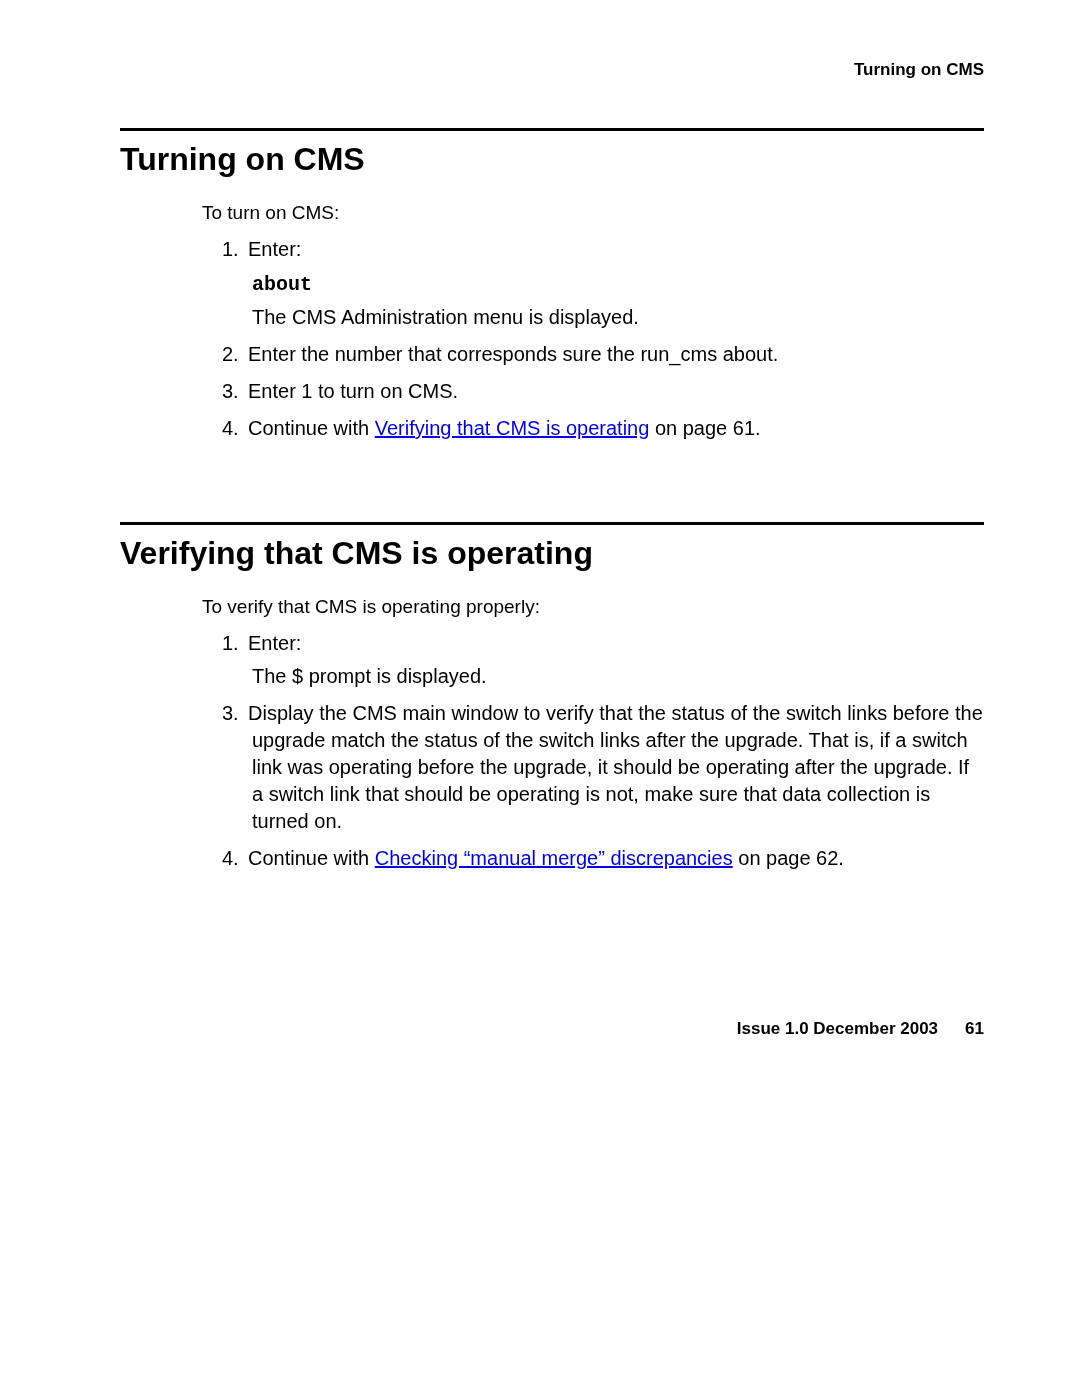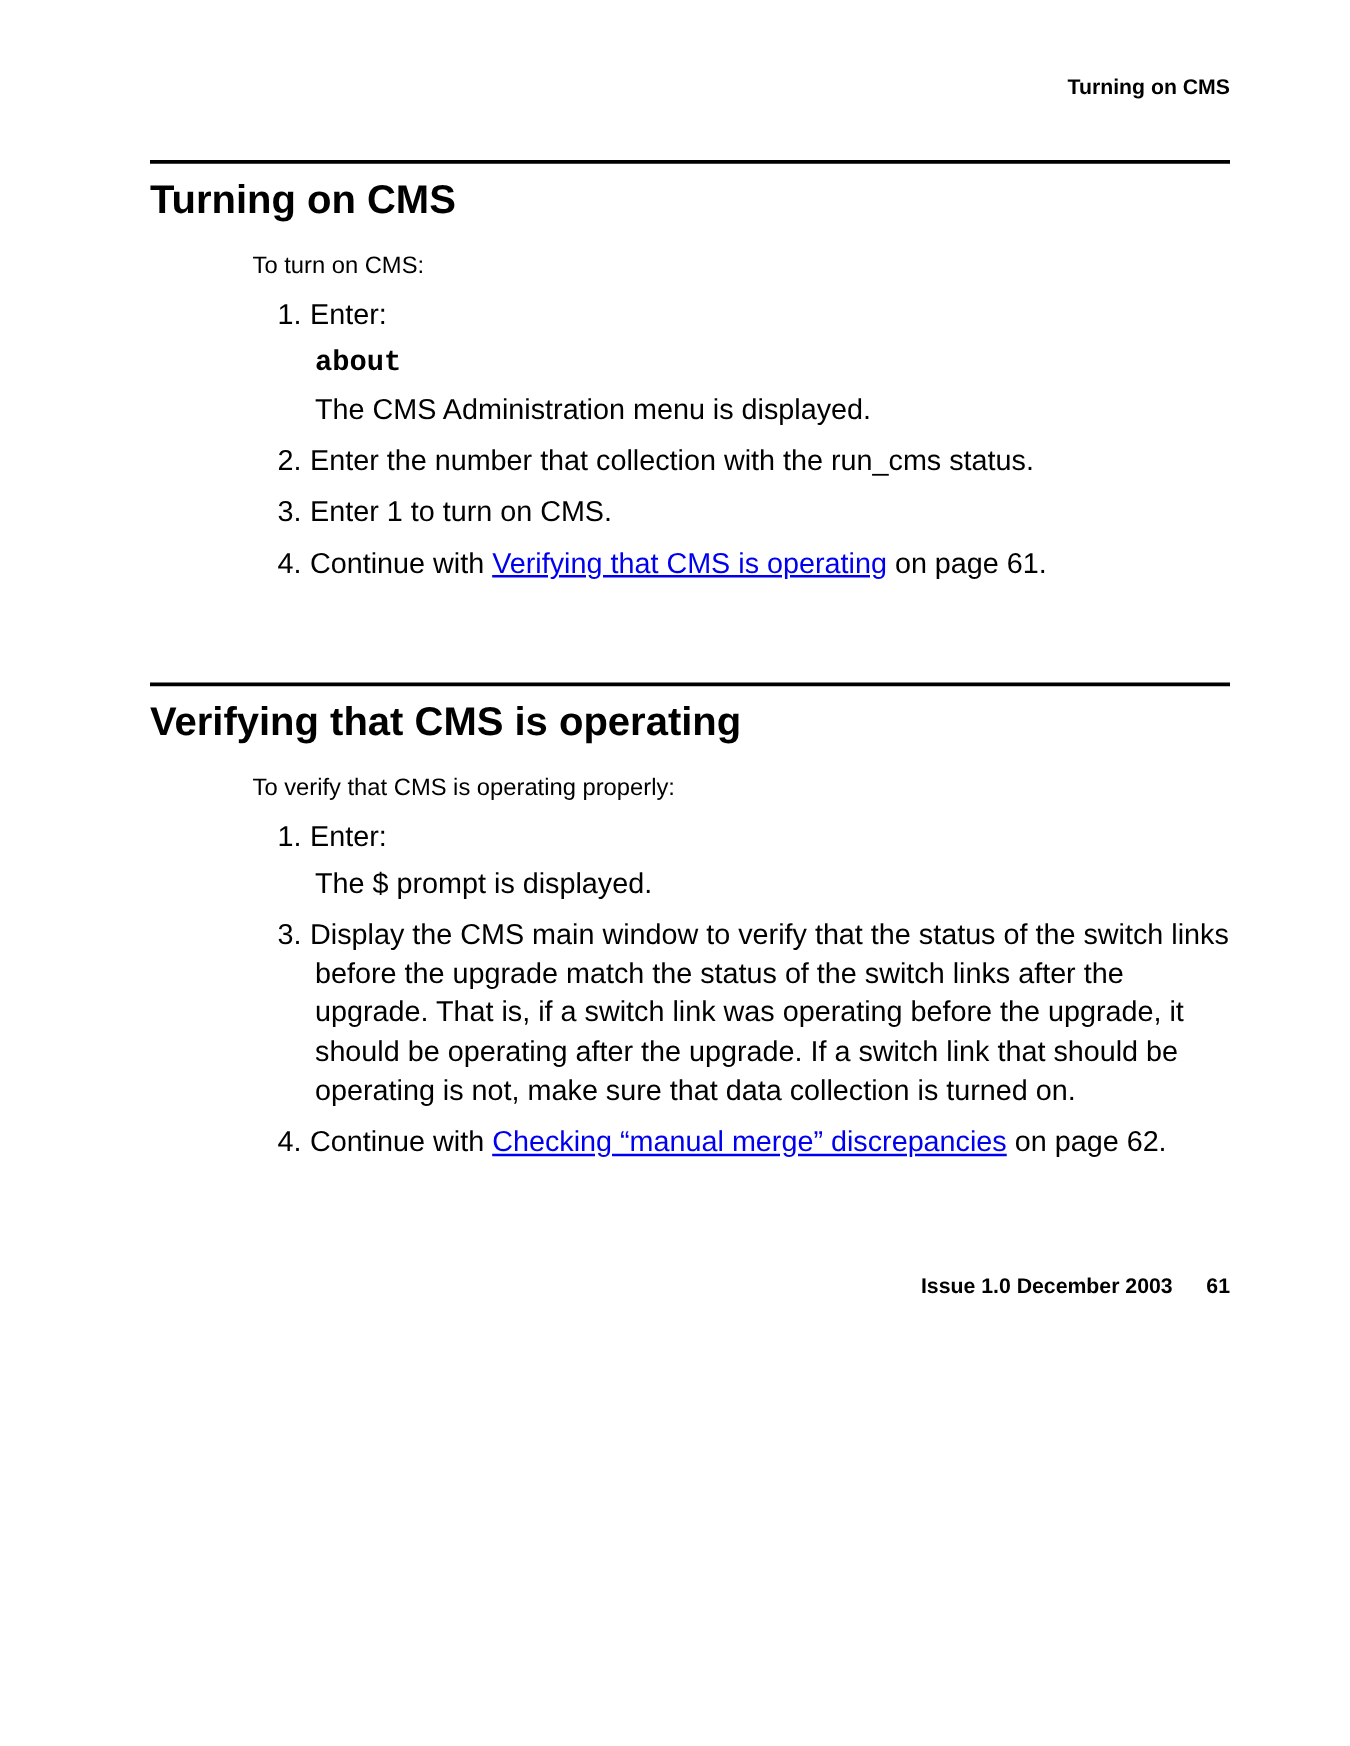--- a/index.html
+++ b/index.html
@@ -31,21 +31,21 @@
   h1.section-heading {
     font-size: 32px;
     font-weight: bold;
     margin: 10px 0 24px 0;
   }
   .intro {
     font-size: 19px;
     margin: 0 0 12px 82px;
   }
   ol.steps {
-    font-size: 23px;
+    font-size: 20px;
     margin: 0 0 0 82px;
     padding-left: 50px;
     list-style: none;
   }
   ol.steps > li {
     margin-bottom: 10px;
     line-height: 1.35;
   }
   .li-num {
     display: inline-block;
@@ -95,21 +95,21 @@
 
   <p class="intro">To turn on CMS:</p>
 
   <ol class="steps">
     <li>
       <span class="li-num">1.</span><span>Enter:</span>
       <span class="cmd">about</span>
       <span class="result">The CMS Administration menu is displayed.</span>
     </li>
     <li>
-      <span class="li-num">2.</span><span>Enter the number that collection with the </span><span class="mono">run_cms</span><span> status.</span>
+      <span class="li-num">2.</span><span>Enter the number that corresponds sure the </span><span class="mono">run_cms</span><span> about.</span>
     </li>
     <li>
       <span class="li-num">3.</span><span>Enter </span><span class="mono">1</span><span> to turn on CMS.</span>
     </li>
     <li>
       <span class="li-num">4.</span><span>Continue with </span><a href="#" class="xref">Verifying that CMS is operating</a><span> on page 61.</span>
     </li>
   </ol>
 
   <div class="section-gap"></div>

